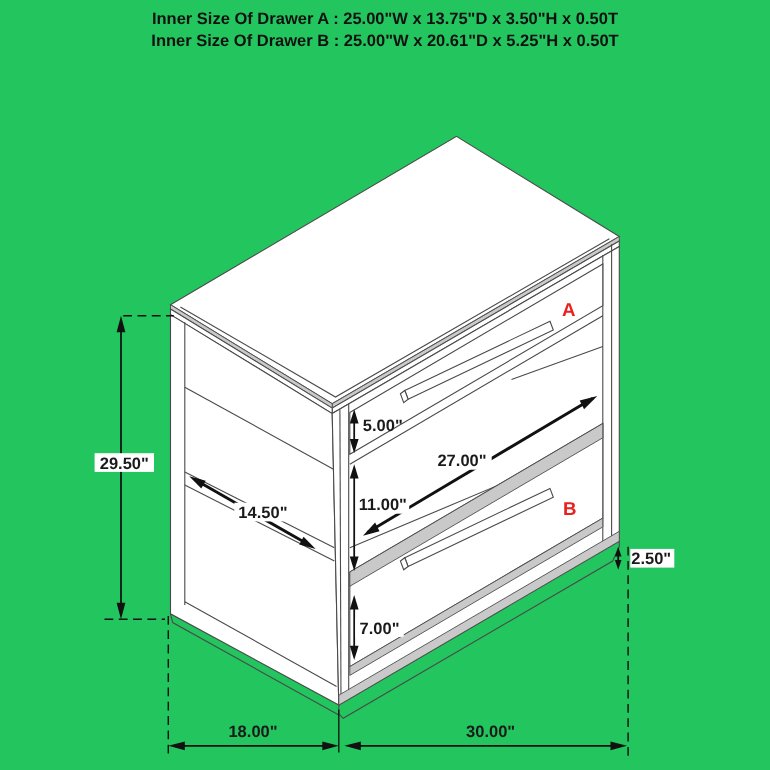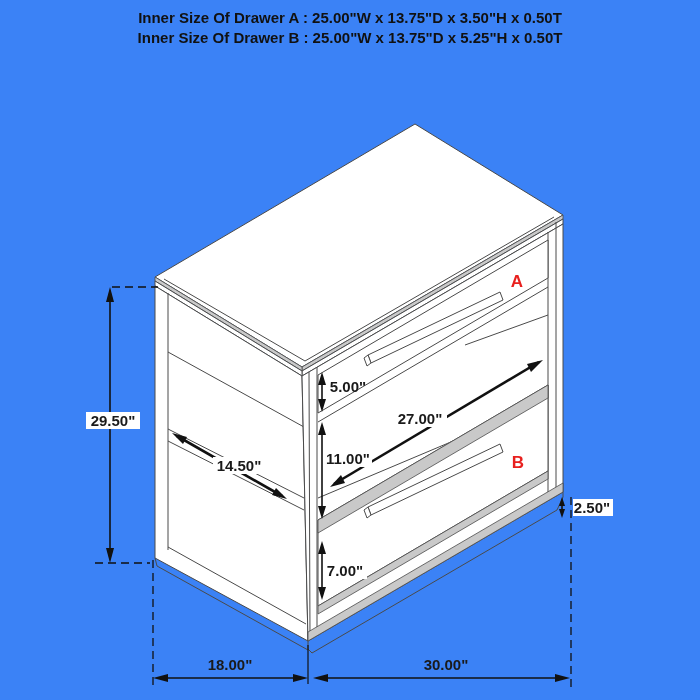--- a/index.html
+++ b/index.html
@@ -1,16 +1,16 @@
 <!DOCTYPE html>
 <html><head>
 <meta charset="utf-8">
 <style>
   html,body{margin:0;padding:0;background:#ffffff;}
-  .page{position:relative;width:700px;height:700px;background:#3b82f6;overflow:hidden;
+  .page{position:relative;width:700px;height:700px;background:#22c55e;overflow:hidden;
         font-family:"Liberation Sans",sans-serif;}
   .hdr{position:absolute;top:8px;left:0;width:700px;text-align:center;
        font-size:15px;font-weight:bold;color:#111;line-height:20px;}
   svg{position:absolute;top:0;left:0;}
   .fline{fill:none;stroke:#4a4a4a;stroke-width:1;}
   .fface{fill:#ffffff;stroke:#4a4a4a;stroke-width:1;}
   .fband{fill:#c9c9c9;stroke:#4a4a4a;stroke-width:0.8;}
   .dline{fill:none;stroke:#111111;stroke-width:1.6;}
   .dthick{fill:none;stroke:#111111;stroke-width:2.6;}
   .ddash{fill:none;stroke:#111111;stroke-width:1.3;stroke-dasharray:8 5;}
@@ -21,21 +21,21 @@
   .redtxt{font-family:"Liberation Sans",sans-serif;font-size:17px;font-weight:bold;
           fill:#e8201e;text-anchor:middle;}
 </style>
 </head>
 <body>
 
 <div class="page">
 
   <div class="hdr">
     <div>Inner Size Of Drawer A : 25.00"W x 13.75"D x 3.50"H x 0.50T</div>
-    <div>Inner Size Of Drawer B : 25.00"W x 13.75"D x 5.25"H x 0.50T</div>
+    <div>Inner Size Of Drawer B : 25.00"W x 20.61"D x 5.25"H x 0.50T</div>
   </div>
 
   <svg width="700" height="700" viewBox="0 0 700 700">
 
     <g>
 
       <polygon class="fface" points="415,124 563,215 302,367 155,277"></polygon>
       <polyline class="fline" points="554,217 305,361 164,279"></polyline>
 
       <polygon class="fband" points="563,215 302,367 302,371 563,219"></polygon>

